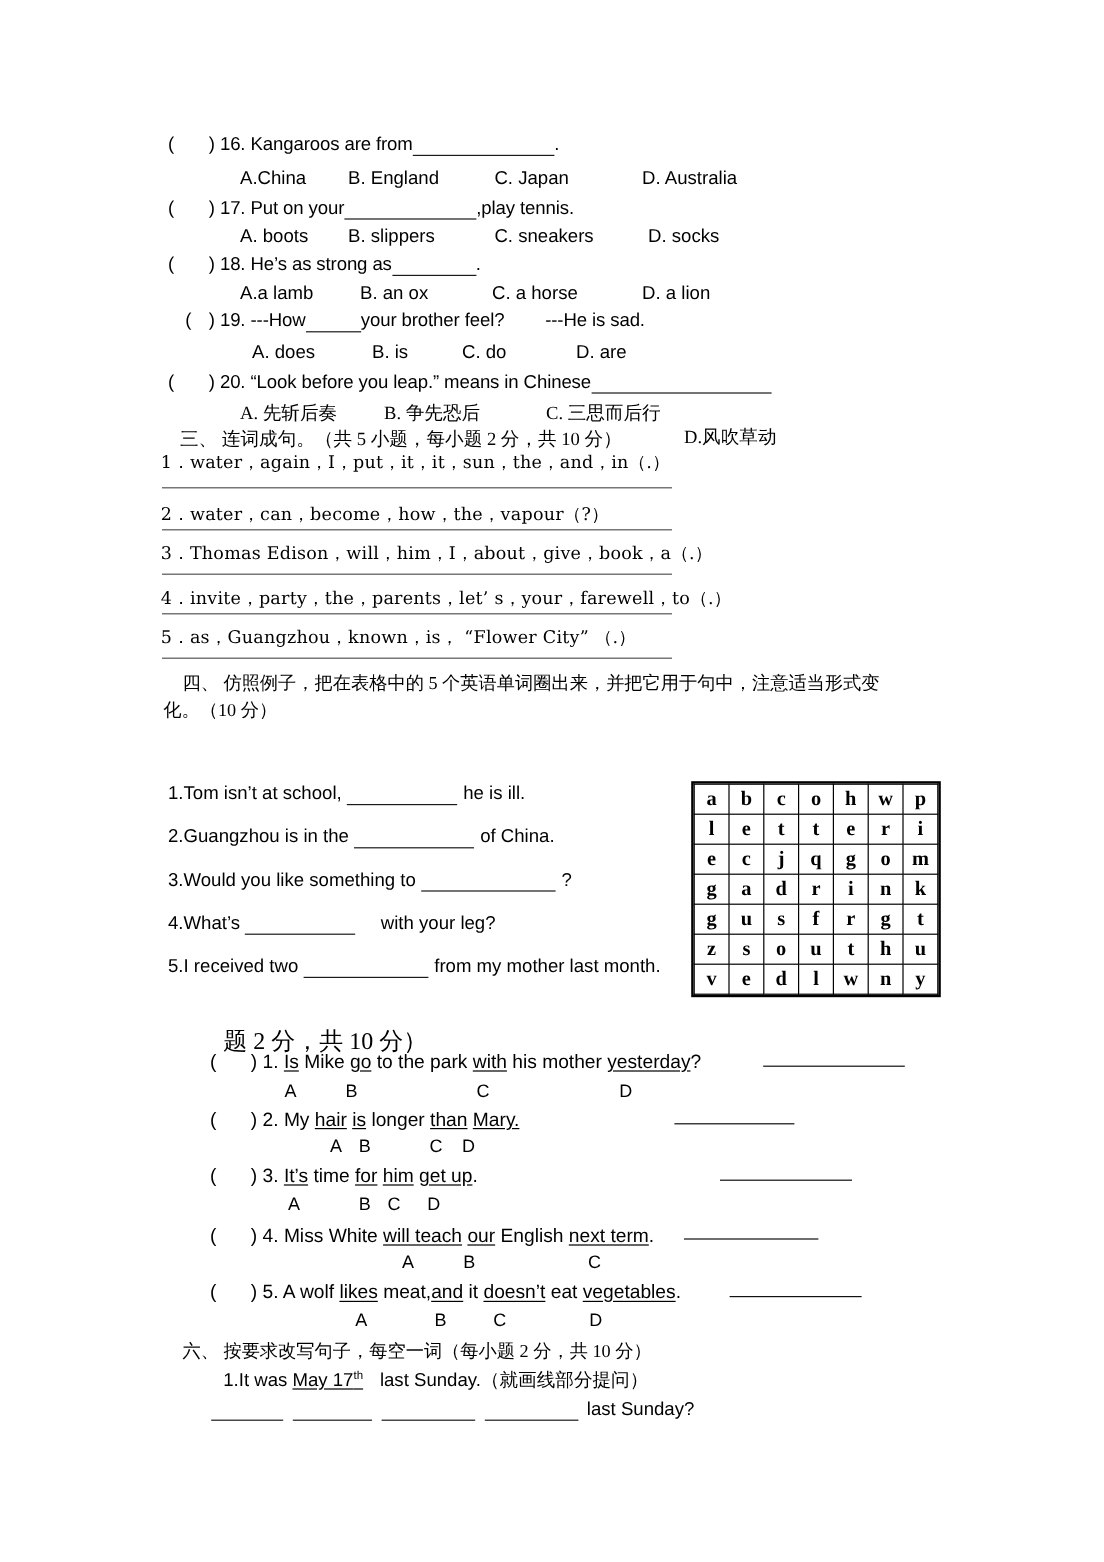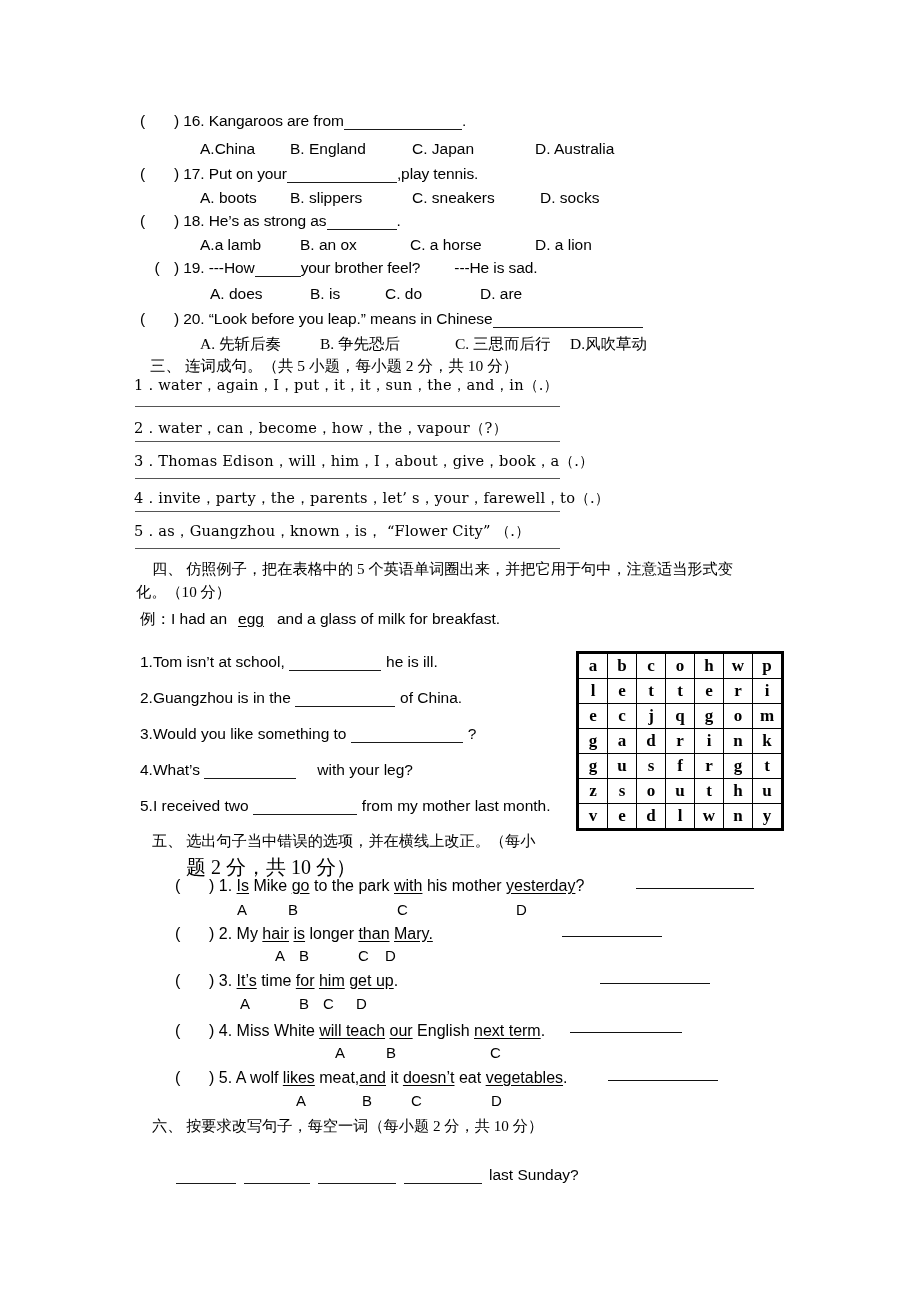--- a/index.html
+++ b/index.html
@@ -94,44 +94,41 @@
       <div class="row mc-opts" style="left: 535px; top: 236px;">D. a lion</div>
       <div class="row mc-q" style="left: 140px; top: 259px; text-align: center;"><span class="paren">(</span><span>) 19. </span><span>---How</span><span class="blank" style="width: 46px;"></span><span>your brother feel?</span><span style="margin-left: 34px;">---He is sad.</span></div>
       <div class="row mc-opts" style="left: 210px; top: 285px;">A. does</div>
       <div class="row mc-opts" style="left: 310px; top: 285px;">B.   is</div>
       <div class="row mc-opts" style="left: 385px; top: 285px;">C. do</div>
       <div class="row mc-opts" style="left: 480px; top: 285px;">D. are</div>
       <div class="row mc-q" style="left: 140px; top: 310px;"><span class="paren">(</span><span>) 20. </span><span>“Look before you leap.” means in Chinese</span><span class="blank" style="width: 150px;"></span><span></span></div>
       <div class="row mc-opts cn" style="left: 200px; top: 334px;">A. 先斩后奏</div>
       <div class="row mc-opts cn" style="left: 320px; top: 334px;">B. 争先恐后</div>
       <div class="row mc-opts cn" style="left: 455px; top: 334px;">C. 三思而后行</div>
-      <div class="row mc-opts cn" style="left: 570px; top: 334px;">D.风吹草动</div>
+      <div class="row mc-opts cn" style="left: 570px; top: 354px;">D.风吹草动</div>
     </div>
 
   <div class="row cn" style="left:150px; top:356px;">三、 连词成句。（共 5 小题，每小题 2 分，共 10 分）</div>
 
   <div id="s3-block">
       <div class="row s3item" style="left: 134px; top: 376px;">1．water，again，I，put，it，it，sun，the，and，in（.）</div>
       <div class="hr" style="left: 135px; top: 406px; width: 425px;"></div>
       <div class="row s3item" style="left: 134px; top: 419px;">2．water，can，become，how，the，vapour（?）</div>
       <div class="hr" style="left: 135px; top: 441px; width: 425px;"></div>
       <div class="row s3item" style="left: 134px; top: 452px;">3．Thomas Edison，will，him，I，about，give，book，a（.）</div>
       <div class="hr" style="left: 135px; top: 478px; width: 425px;"></div>
       <div class="row s3item" style="left: 134px; top: 489px;">4．invite，party，the，parents，let’ s，your，farewell，to（.）</div>
       <div class="hr" style="left: 135px; top: 511px; width: 425px;"></div>
       <div class="row s3item" style="left: 134px; top: 522px;">5．as，Guangzhou，known，is， “Flower City” （.）</div>
       <div class="hr" style="left: 135px; top: 548px; width: 425px;"></div>
     </div>
 
   <div class="row cn" style="left:152px; top:559px; font-size:15.2px;">四、  仿照例子，把在表格中的 5 个英语单词圈出来，并把它用于句中，注意适当形式变</div>
   <div class="row cn" style="left:136px; top:582px; font-size:15.2px;">化。（10 分）</div>
 
-  <div class="row" style="left:140px; top:609px; font-size:15.5px;">
-    <span class="cn">例：</span><span>I had an</span><span class="u" style="padding:0 7px; margin-left:4px;">egg</span><span style="margin-left:6px;">and a glass of milk for breakfast.</span>
-  </div>
 
   <div id="s4-questions">
       <div class="row" style="left: 140px; top: 653px; font-size: 15.5px;"><span>1.Tom isn’t at school, </span><span class="blank" style="width: 92px;"></span><span style="margin-left: 5px;">he is ill.</span></div>
       <div class="row" style="left: 140px; top: 689px; font-size: 15.5px;"><span>2.Guangzhou is in the </span><span class="blank" style="width: 100px;"></span><span style="margin-left: 5px;">of China.</span></div>
       <div class="row" style="left: 140px; top: 725px; font-size: 15.5px;"><span>3.Would you like something to </span><span class="blank" style="width: 112px;"></span><span style="margin-left: 5px;">?</span></div>
       <div class="row" style="left: 140px; top: 761px; font-size: 15.5px;"><span>4.What’s </span><span class="blank" style="width: 92px;"></span><span style="margin-left: 21px;">with your leg?</span></div>
       <div class="row" style="left: 140px; top: 797px; font-size: 15.5px;"><span>5.I received two </span><span class="blank" style="width: 104px;"></span><span style="margin-left: 5px;">from my mother last month.</span></div>
     </div>
 
   <div id="wordgrid" style="left:576px; top:651px;">
@@ -197,21 +194,20 @@
             <td>d</td>
             <td>l</td>
             <td>w</td>
             <td>n</td>
             <td>y</td>
           </tr>
         </tbody>
       </table>
   </div>
 
-  <div class="row cn" style="left:152px; top:831px; font-size:15.2px;">五、 选出句子当中错误的选项，并在横线上改正。（每小</div>
   <div class="row cn" style="left:186px; top:854px; font-size:20px;">题 2 分，共 10 分）</div>
 
   <div id="s5-block">
       <div class="row s5q" style="left: 175px; top: 877px;"><span class="paren">(</span><span>) 1. </span><span class="u">Is</span><span> Mike </span><span class="u">go</span><span> to the park </span><span class="u">with</span><span> his mother </span><span class="u">yesterday</span><span>?</span></div>
       <div class="row s5marks" style="left: 237px; top: 901px;">A</div>
       <div class="row s5marks" style="left: 288px; top: 901px;">B</div>
       <div class="row s5marks" style="left: 397px; top: 901px;">C</div>
       <div class="row s5marks" style="left: 516px; top: 901px;">D</div>
       <div class="ansline" style="left: 636px; top: 888px; width: 118px;"></div>
       <div class="row s5q" style="left: 175px; top: 925px;"><span class="paren">(</span><span>) 2. </span><span>My </span><span class="u">hair</span><span> </span><span class="u">is</span><span> longer </span><span class="u">than</span><span> </span><span class="u">Mary.</span></div>
@@ -234,18 +230,21 @@
       <div class="row s5q" style="left: 175px; top: 1069px;"><span class="paren">(</span><span>) 5. </span><span>A wolf </span><span class="u">likes</span><span> meat,</span><span class="u">and</span><span> it </span><span class="u">doesn’t</span><span> eat </span><span class="u">vegetables</span><span>.</span></div>
       <div class="row s5marks" style="left: 296px; top: 1092px;">A</div>
       <div class="row s5marks" style="left: 362px; top: 1092px;">B</div>
       <div class="row s5marks" style="left: 411px; top: 1092px;">C</div>
       <div class="row s5marks" style="left: 491px; top: 1092px;">D</div>
       <div class="ansline" style="left: 608px; top: 1080px; width: 110px;"></div>
     </div>
 
   <div class="row cn" style="left:152px; top:1116px; font-size:15.2px;">六、 按要求改写句子，每空一词（每小题 2 分，共 10 分）</div>
 
+  <div class="row" style="left:186px; top:1140px; font-size:15.5px;">
+    <span>1.It was </span><span class="u"><span>May 17</span><sup>th</sup></span><span style="margin-left:14px;">last Sunday.（就画线部分提问）</span>
+  </div>
 
   <div class="row" style="left:176px; top:1166px; font-size:15.5px;">
     <span class="blank" style="width:60px;"></span><span class="blank" style="width:66px; margin-left:8px;"></span><span class="blank" style="width:78px; margin-left:8px;"></span><span class="blank" style="width:78px; margin-left:8px;"></span><span style="margin-left:7px;">last Sunday?</span>
   </div>
 
 </div>
 
 </body></html>

